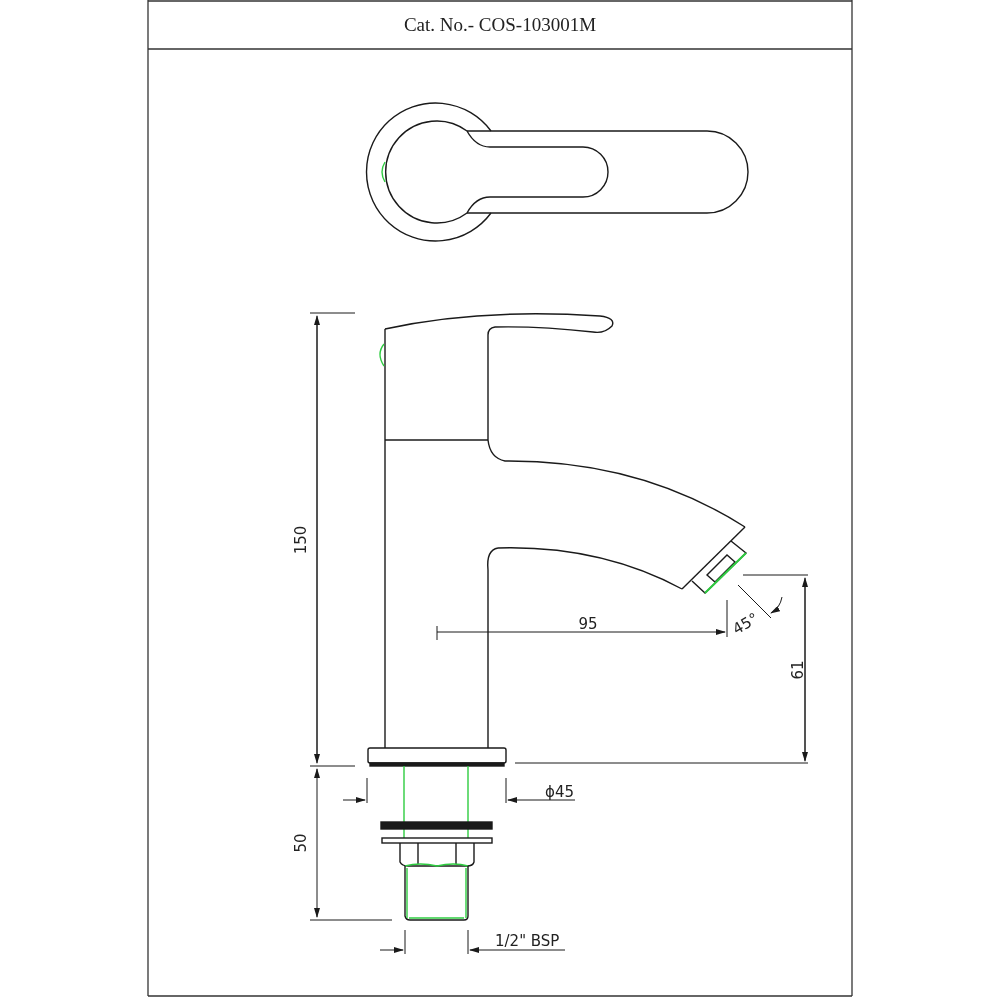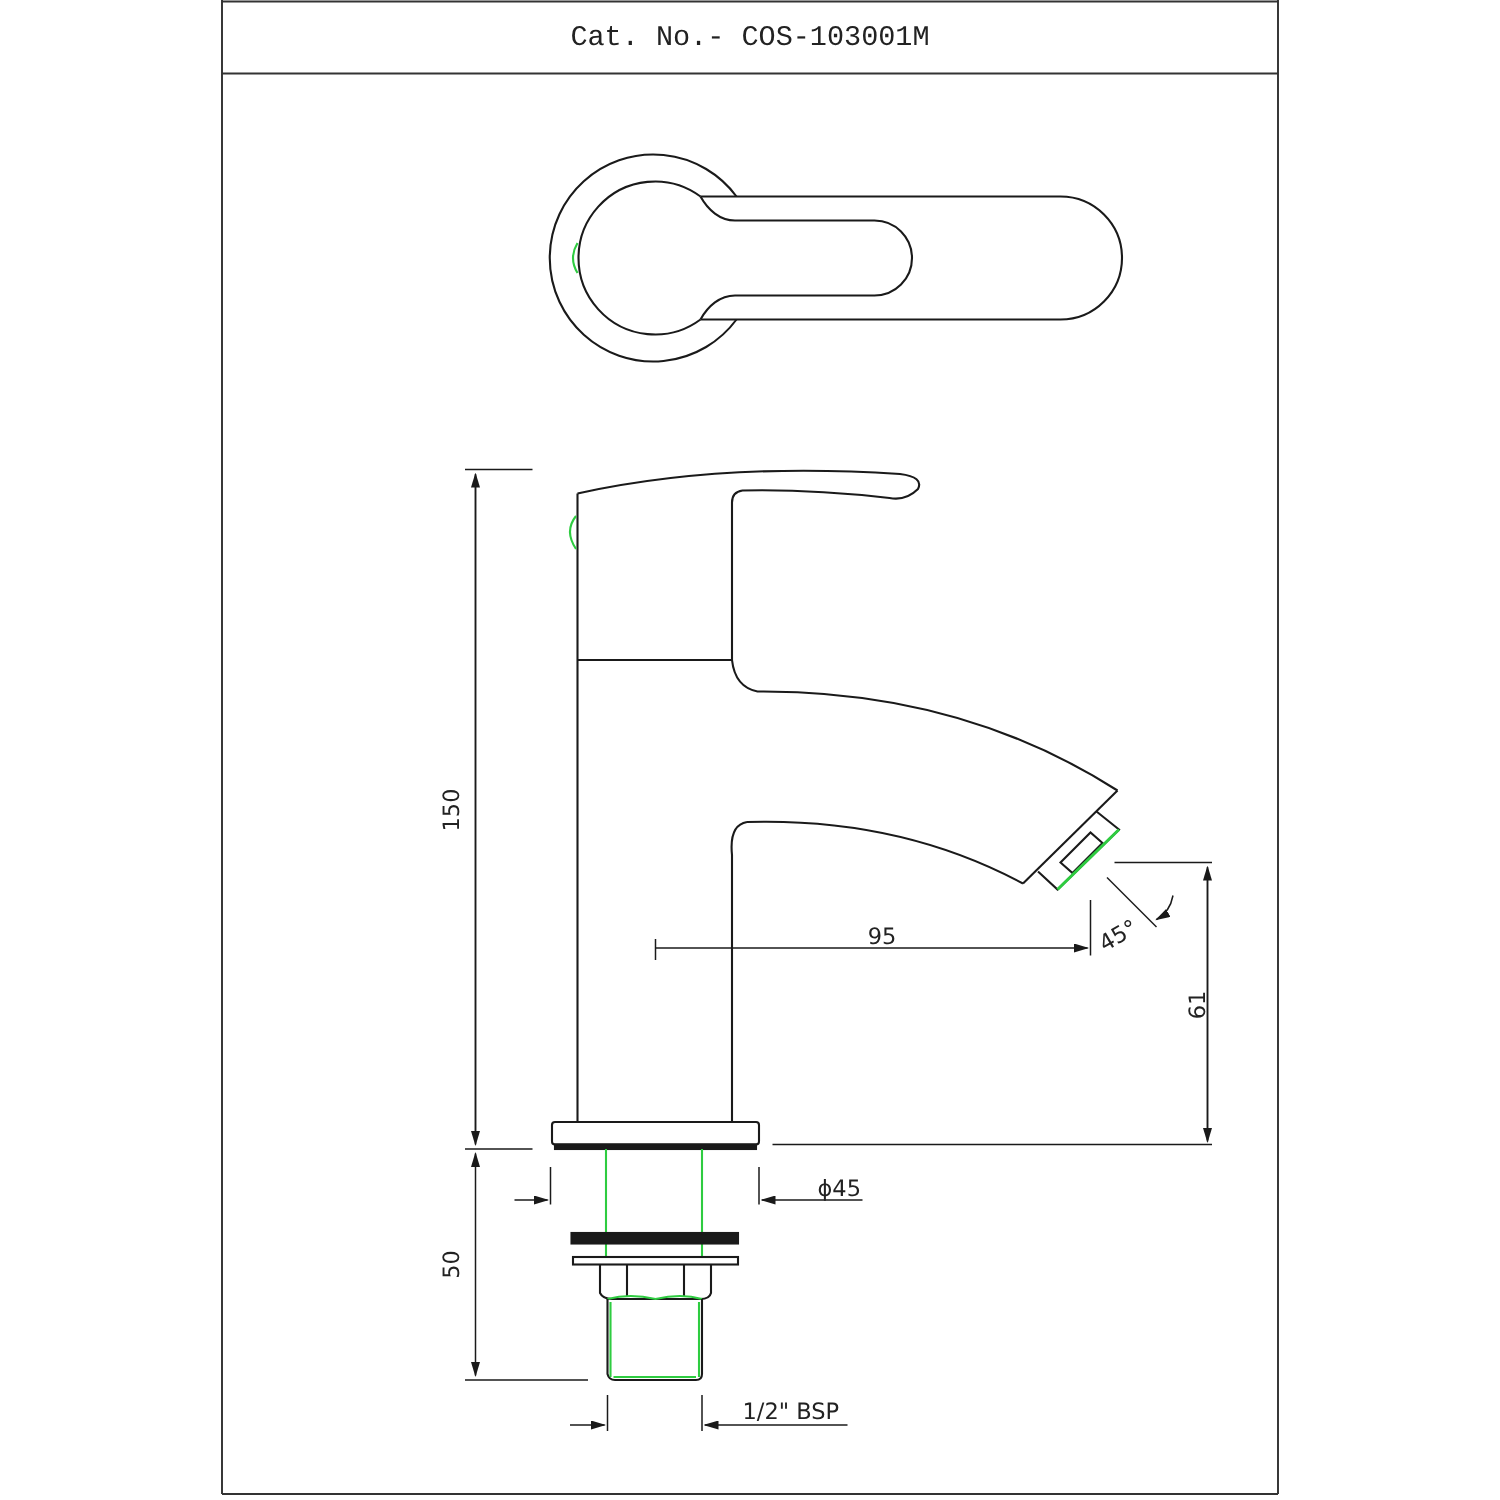--- a/index.html
+++ b/index.html
@@ -1,18 +1,18 @@
 <!DOCTYPE html>
 <html><head>
 <meta charset="utf-8">
 <style>
   html, body { margin:0; padding:0; background:#ffffff; }
   body { width:1000px; height:1000px; position:relative; overflow:hidden; font-family:"DejaVu Sans", sans-serif; }
   .sheet { position:absolute; left:0; top:0; width:1000px; height:1000px; }
-  .title { position:absolute; left:148px; top:0; width:704px; height:49px; display:flex; align-items:center; justify-content:center; font-size:19px; color:#222; font-family:Liberation Mono, monospace; }
+  .title { position:absolute; left:148px; top:0; width:704px; height:49px; display:flex; align-items:center; justify-content:center; font-size:19px; color:#222; font-family:Liberation Serif, serif; }
   svg text { font-family:"DejaVu Sans", sans-serif; fill:#222; }
 </style>
 </head>
 <body>
 
 <div class="sheet">
   <div class="title">Cat. No.- COS-103001M</div>
 
   <svg width="1000" height="1000" viewBox="0 0 1000 1000" style="position:absolute;left:0;top:0">
     <defs>

